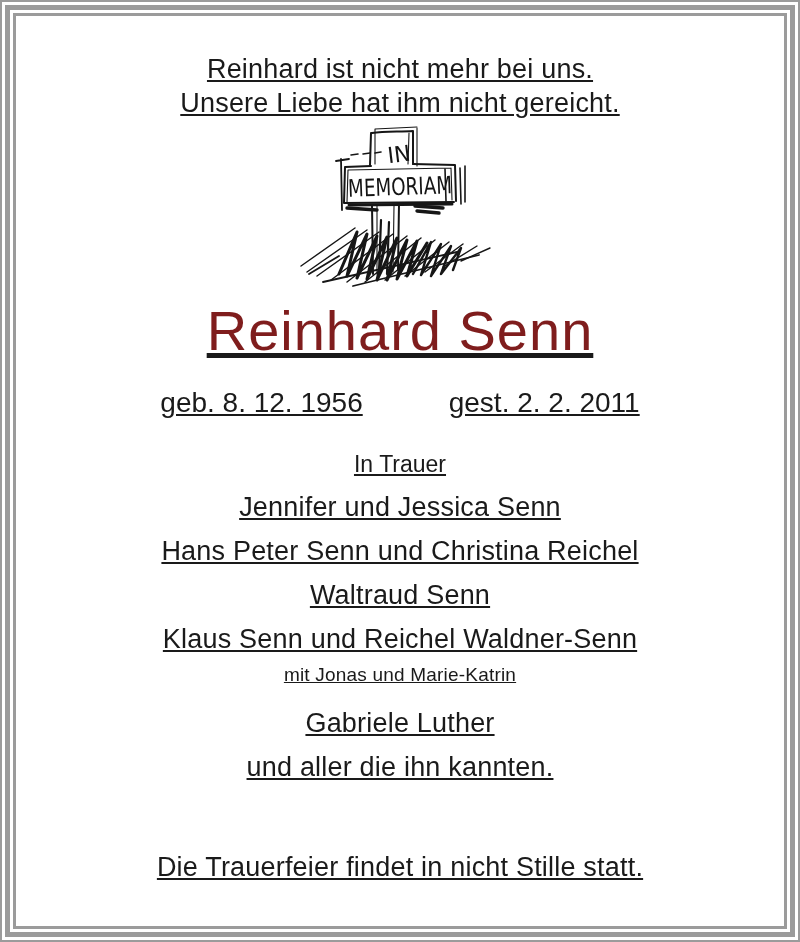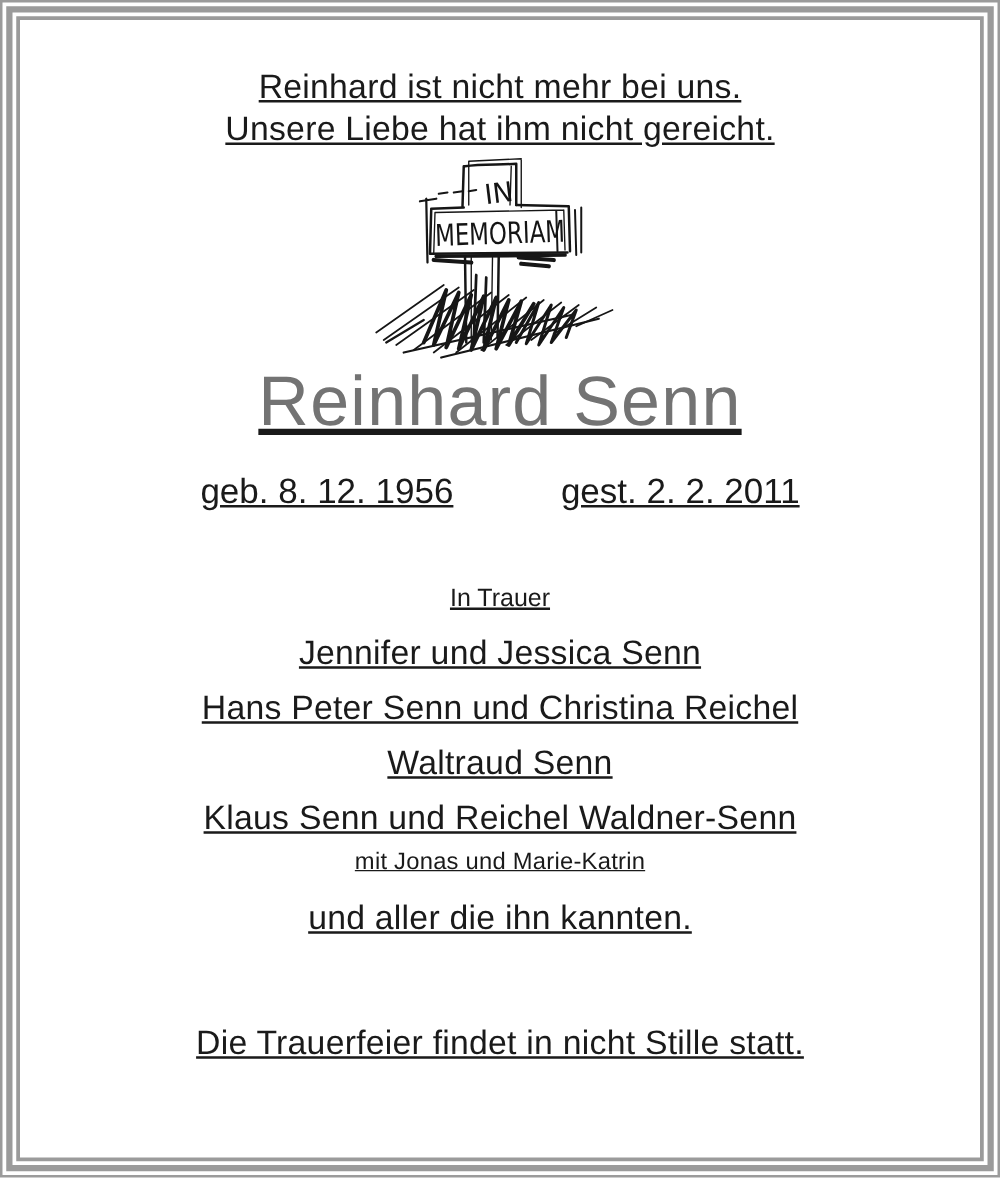--- a/index.html
+++ b/index.html
@@ -23,34 +23,34 @@
     display: flex; flex-direction: column; align-items: center;
     text-align: center;
     text-decoration: underline;
   }
 
   .intro { margin-top: 36px; font-size: 27px; line-height: 34px; letter-spacing: 0.2px; }
 
   .cross-wrap { margin-top: 4px; line-height: 0; }
 
   .deceased-name {
-    margin-top: 0;
+    margin-top: 10px;
     font-size: 56px; line-height: 62px;
     letter-spacing: 1px;
     font-weight: 400;
-    color: #737373;
+    color: #7f1d1d;
   }
 
   .dates {
     margin-top: 26px;
     display: flex; flex-direction: row; gap: 86px;
     font-size: 28px; line-height: 30px; justify-content: space-between;
   }
 
-  .in-trauer { margin-top: 57px; font-size: 20px; line-height: 28px; }
+  .in-trauer { margin-top: 32px; font-size: 23px; line-height: 28px; }
 
   .mourner-line { margin-top: 14px; font-size: 27px; line-height: 30px; letter-spacing: 0.2px; }
   .mourner-subline { margin-top: 6px; font-size: 19px; line-height: 30px; letter-spacing: 0.2px; }
   .gap-lg { margin-top: 18px; }
 
   .footer-line { margin-top: 70px; font-size: 27px; line-height: 30px; letter-spacing: 0.2px; }
 
   svg text { font-family: "DejaVu Sans", sans-serif; }
 </style>
 </head>
@@ -116,18 +116,19 @@
 
     <div class="mourner-line">Jennifer und Jessica Senn</div>
     <div class="mourner-line">Hans Peter Senn und Christina Reichel</div>
     <div class="mourner-line">Waltraud Senn</div>
 
     <div>
       <div class="mourner-line">Klaus Senn und Reichel Waldner-Senn</div>
       <div class="mourner-subline">mit Jonas und Marie-Katrin</div>
     </div>
 
+    <div class="mourner-line gap-lg">Gabriele Luther</div>
     <div class="mourner-line">und aller die ihn kannten.</div>
 
     <div class="footer-line">Die Trauerfeier findet in nicht Stille statt.</div>
 
   </div>
 </div>
 
 </body></html>

